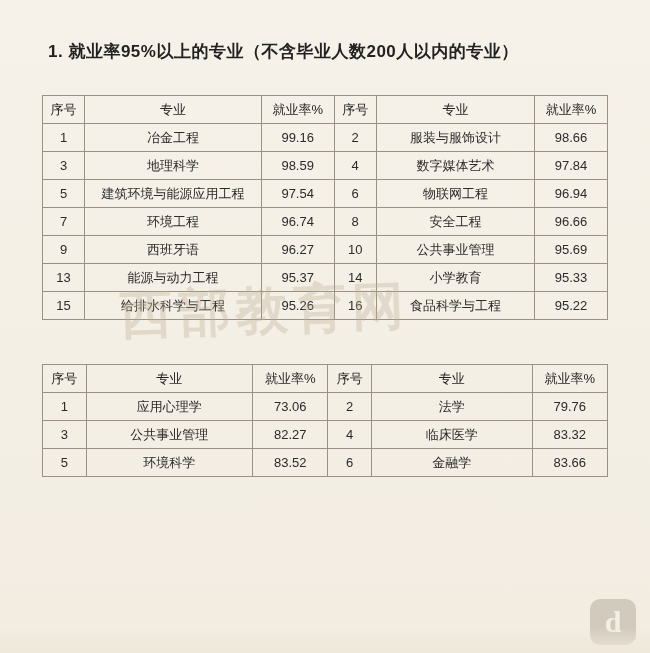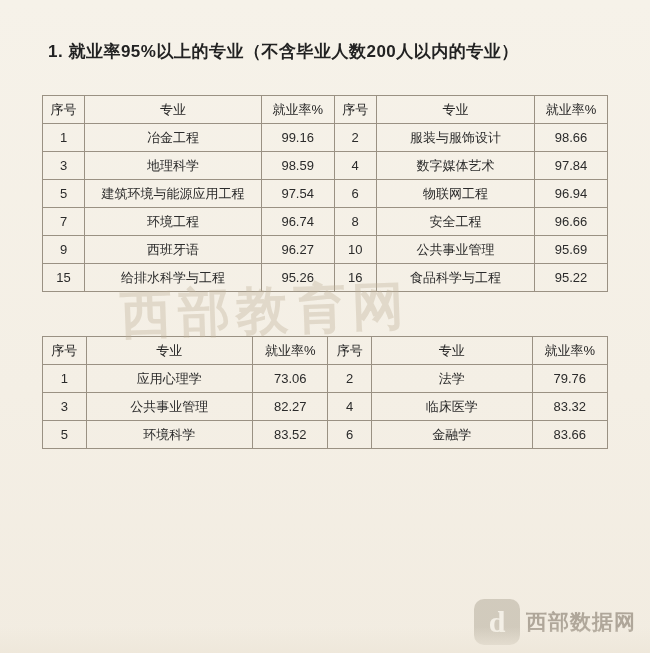--- a/index.html
+++ b/index.html
@@ -188,20 +188,28 @@
         </tr>
         <tr>
           <td>9</td>
           <td>西班牙语</td>
           <td class="rate-cell">96.27</td>
           <td>10</td>
           <td>公共事业管理</td>
           <td class="rate-cell">95.69</td>
         </tr>
         <tr>
+          <td>13</td>
+          <td>能源与动力工程</td>
+          <td class="rate-cell">95.37</td>
+          <td>14</td>
+          <td>小学教育</td>
+          <td class="rate-cell">95.33</td>
+        </tr>
+        <tr>
           <td>15</td>
           <td>给排水科学与工程</td>
           <td class="rate-cell">95.26</td>
           <td>16</td>
           <td>食品科学与工程</td>
           <td class="rate-cell">95.22</td>
         </tr>
       </tbody>
     </table>
   </div>
@@ -253,17 +261,16 @@
           <td class="rate-cell">83.66</td>
         </tr>
       </tbody>
     </table>
   </div>
 
   <div class="watermark-text">西部教育网</div>
 
   <div class="wm-logo">
     <div class="wm-badge">d</div>
-    <div class="wm-name">西部数据网</div>
   </div>
 
   <div class="bottom-fade"></div>
 </div>
 
 </body></html>

